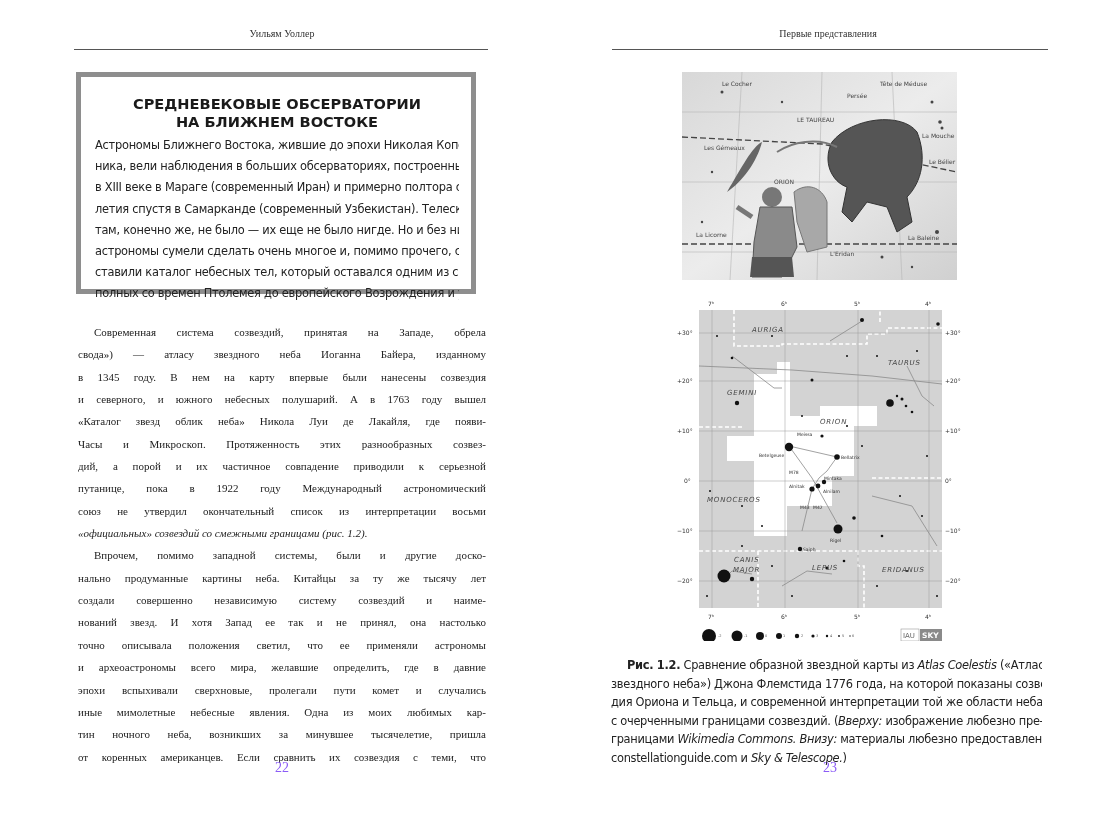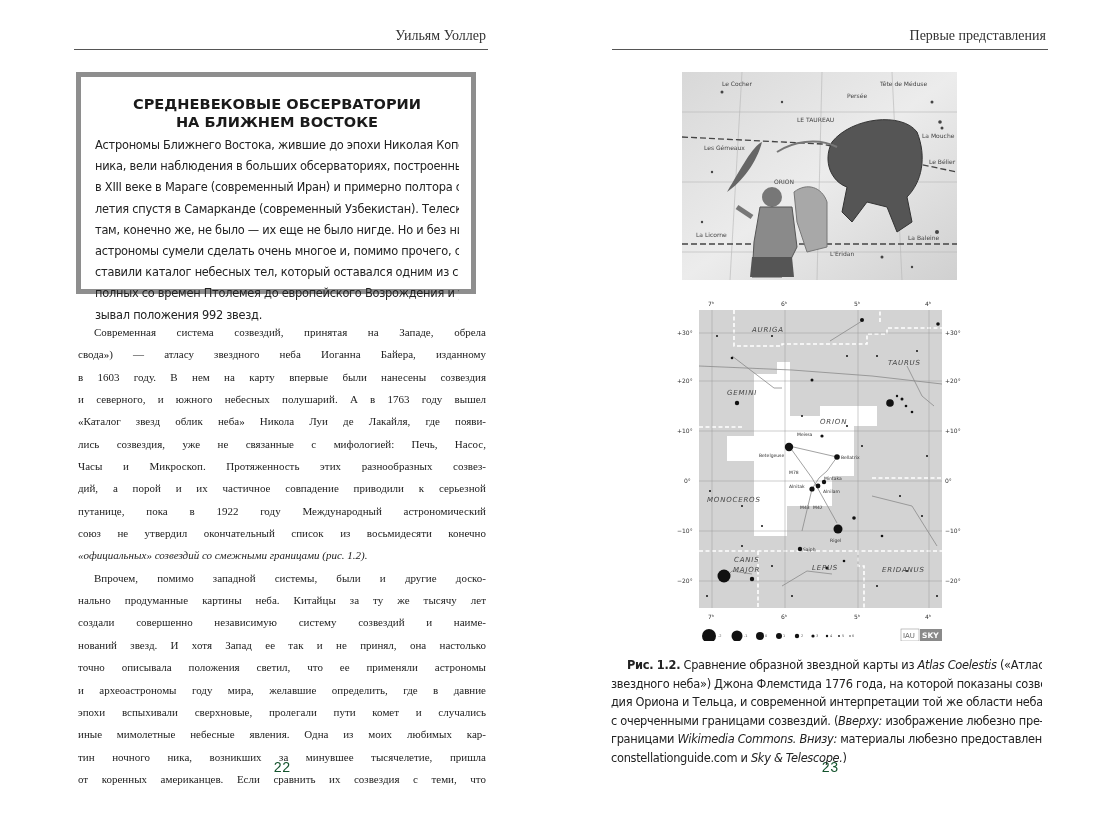--- a/index.html
+++ b/index.html
@@ -1,22 +1,22 @@
 <!DOCTYPE html>
 <html><head>
 <meta charset="utf-8">
 <style>
   html, body { margin:0; padding:0; }
   body { width:1100px; height:825px; background:#ffffff; position:relative; overflow:hidden; color:#222; }
   .page { position:absolute; top:0; height:825px; }
   .page.left { left:0; width:550px; }
   .page.right { left:550px; width:550px; }
-  .running-head { position:absolute; top:28px; font-family:"Liberation Serif", serif; font-size:14px; color:#333; text-align:right; }
+  .running-head { position:absolute; top:28px; font-family:"Liberation Serif", serif; font-size:10px; color:#333; text-align:center; }
   .rule { position:absolute; top:49px; height:1px; background:#555; }
-  .page-num { position:absolute; top:760px; font-family:Liberation Mono, monospace; font-size:14px; color:#14532d; text-align:center; }
+  .page-num { position:absolute; top:760px; font-family:Liberation Serif, serif; font-size:14px; color:#8b5cf6; text-align:center; }
 
   
   .sidebar-box { position:absolute; left:76px; top:72px; width:400px; height:222px; border:5px solid #8e8e8e; background:#fff; box-sizing:border-box; padding:8px 12px 0 14px; }
   .sidebar-title { font-family:"DejaVu Sans", sans-serif; font-weight:bold; font-size:14.6px; text-align:center; line-height:18px; color:#1a1a1a; margin-top:10px; margin-bottom:4px; }
   .sidebar-title div { white-space:nowrap; }
   .sidebar-body { font-family:"DejaVu Sans", sans-serif; font-size:11.4px; line-height:21.2px; text-align:justify; color:#222; letter-spacing:-0.25px; }
   .sidebar-body .ln { display:block; text-align:justify; text-align-last:justify; white-space:nowrap; overflow:hidden; }
   .sidebar-body .ln.last { text-align-last:left; }
 
   
@@ -50,45 +50,43 @@
     </div>
     <div class="sidebar-body">
       <span class="ln">Астрономы Ближнего Востока, жившие до эпохи Николая Копер-</span>
       <span class="ln">ника, вели наблюдения в больших обсерваториях, построенных</span>
       <span class="ln">в XIII веке в Мараге (современный Иран) и примерно полтора сто-</span>
       <span class="ln">летия спустя в Самарканде (современный Узбекистан). Телескопов</span>
       <span class="ln">там, конечно же, не было — их еще не было нигде. Но и без них</span>
       <span class="ln">астрономы сумели сделать очень многое и, помимо прочего, со-</span>
       <span class="ln">ставили каталог небесных тел, который оставался одним из самых</span>
       <span class="ln">полных со времен Птолемея до европейского Возрождения и ука-</span>
-      <span class="ln last">зывал положения 992 звезд.</span>
     </div>
   </div>
 
   <div class="body-text">
     <span class="ln indent">Современная система созвездий, принятая на Западе, обрела</span>
     <span class="ln">свода») — атласу звездного неба Иоганна Байера, изданному</span>
-    <span class="ln">в 1603 году. В нем на карту впервые были нанесены созвездия</span>
+    <span class="ln">в 1345 году. В нем на карту впервые были нанесены созвездия</span>
     <span class="ln">и северного, и южного небесных полушарий. А в 1763 году вышел</span>
     <span class="ln">«Каталог звезд облик неба» Никола Луи де Лакайля, где появи-</span>
-    <span class="ln">лись созвездия, уже не связанные с мифологией: Печь, Насос,</span>
     <span class="ln">Часы и Микроскоп. Протяженность этих разнообразных созвез-</span>
     <span class="ln">дий, а порой и их частичное совпадение приводили к серьезной</span>
     <span class="ln">путанице, пока в 1922 году Международный астрономический</span>
-    <span class="ln">союз не утвердил окончательный список из восьмидесяти конечно</span>
+    <span class="ln">союз не утвердил окончательный список из интерпретации восьми</span>
     <span class="ln last">«официальных» созвездий со смежными границами (рис. 1.2).</span>
     <span class="ln indent">Впрочем, помимо западной системы, были и другие доско-</span>
     <span class="ln">нально продуманные картины неба. Китайцы за ту же тысячу лет</span>
     <span class="ln">создали совершенно независимую систему созвездий и наиме-</span>
     <span class="ln">нований звезд. И хотя Запад ее так и не принял, она настолько</span>
     <span class="ln">точно описывала положения светил, что ее применяли астрономы</span>
-    <span class="ln">и археоастрономы году мира, желавшие определить, где в давние</span>
+    <span class="ln">и археоастрономы всего мира, желавшие определить, где в давние</span>
     <span class="ln">эпохи вспыхивали сверхновые, пролегали пути комет и случались</span>
     <span class="ln">иные мимолетные небесные явления. Одна из моих любимых кар-</span>
-    <span class="ln">тин ночного ника, возникших за минувшее тысячелетие, пришла</span>
+    <span class="ln">тин ночного неба, возникших за минувшее тысячелетие, пришла</span>
     <span class="ln">от коренных американцев. Если сравнить их созвездия с теми, что</span>
   </div>
 
   <div class="page-num" style="left:78px;width:408px;">22</div>
 </div>
 
 <div class="page right">
   <div class="running-head" style="left:60px;width:436px;">Первые представления</div>
   <div class="rule" style="left:62px;width:436px;"></div>
   <div class="page-num" style="left:62px;width:436px;">23</div>

